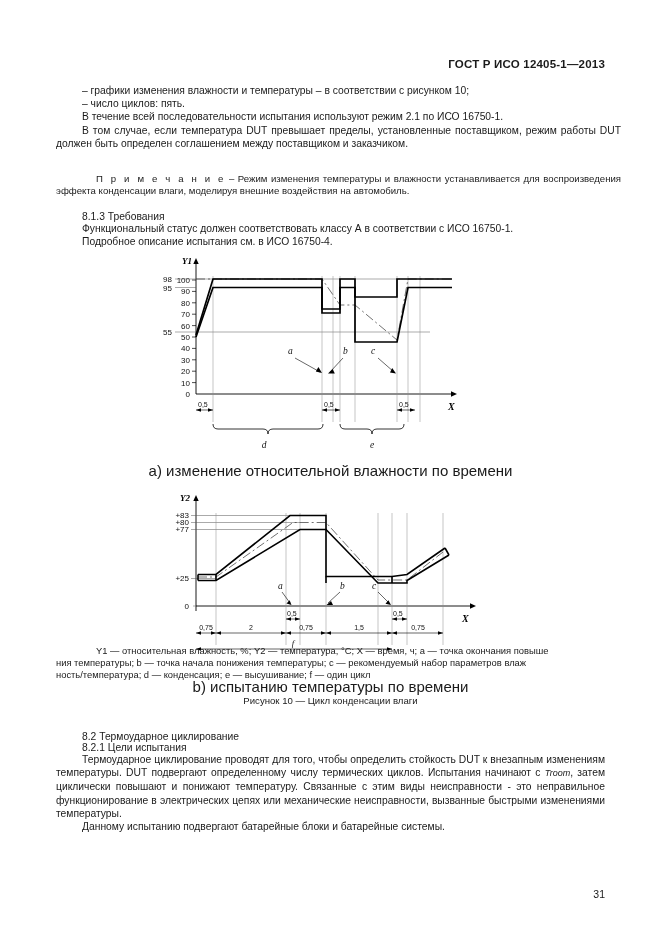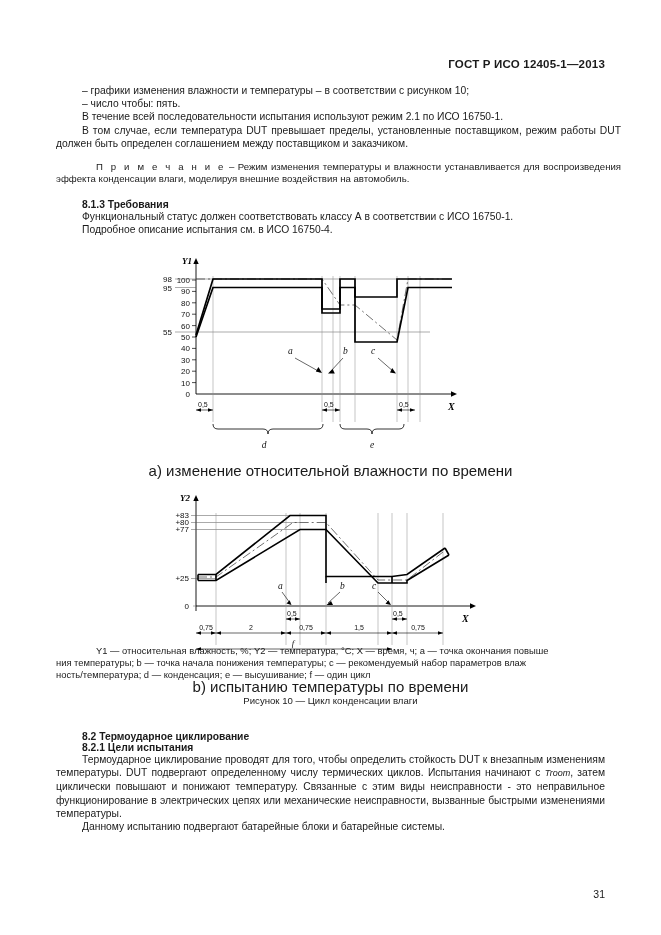--- a/index.html
+++ b/index.html
@@ -28,29 +28,29 @@
     margin:0 0 0 0;
     font-size:10.3px;
     line-height:13.2px;
     text-align:justify;
     text-justify:inter-word;
     hyphens:manual;
   }
   p.ind{text-indent:26px;}
   p.dash{text-indent:26px;}
   .note{
-    margin-top:11px;
+    margin-top:23px;
     font-size:9.6px;
     line-height:12.4px;
     text-align:justify;
     text-indent:40px;
   }
   .note .sp{letter-spacing:2.2px;}
   h4.sec{
-    font-size:10.3px;font-weight:bold;
+    font-size:10.3px;font-weight:normal;
     margin:13px 0 0 0;text-indent:26px;
   }
   h4.sec.tight{margin-top:0;}
 
   
   .figure{
     position:absolute;left:0;right:0;top:252px;height:470px;
   }
   .figcap{
     text-align:center;font-size:15px;
@@ -78,21 +78,21 @@
 </style>
 </head>
 <body>
 
 <div class="page">
 
   <div class="header">ГОСТ Р ИСО 12405-1—2013</div>
 
   <div class="content">
     <p class="txt dash">– графики изменения влажности и температуры – в соответствии с рисунком 10;</p>
-    <p class="txt dash">– число чтобы: пять.</p>
+    <p class="txt dash">– число циклов: пять.</p>
     <p class="txt ind">В течение всей последовательности испытания используют режим 2.1 по    ИСО 16750-1.</p>
     <p class="txt ind">В том случае, если температура DUT превышает пределы, установленные поставщиком, ре­жим работы DUT должен быть определен соглашением между поставщиком и заказчиком.</p>
 
     <div class="note"><span class="sp">П р и м е ч а н и е</span><span> – Режим изменения температуры и влажности устанавливается для воспроизве­дения эффекта конденсации влаги, моделируя внешние воздействия на автомобиль.</span></div>
 
     <h4 class="sec">8.1.3 Требования</h4>
     <p class="txt ind">Функциональный статус должен соответствовать классу А в соответствии с ИСО 16750-1.</p>
     <p class="txt ind">Подробное описание испытания см. в ИСО 16750-4.</p>
   </div>
 

